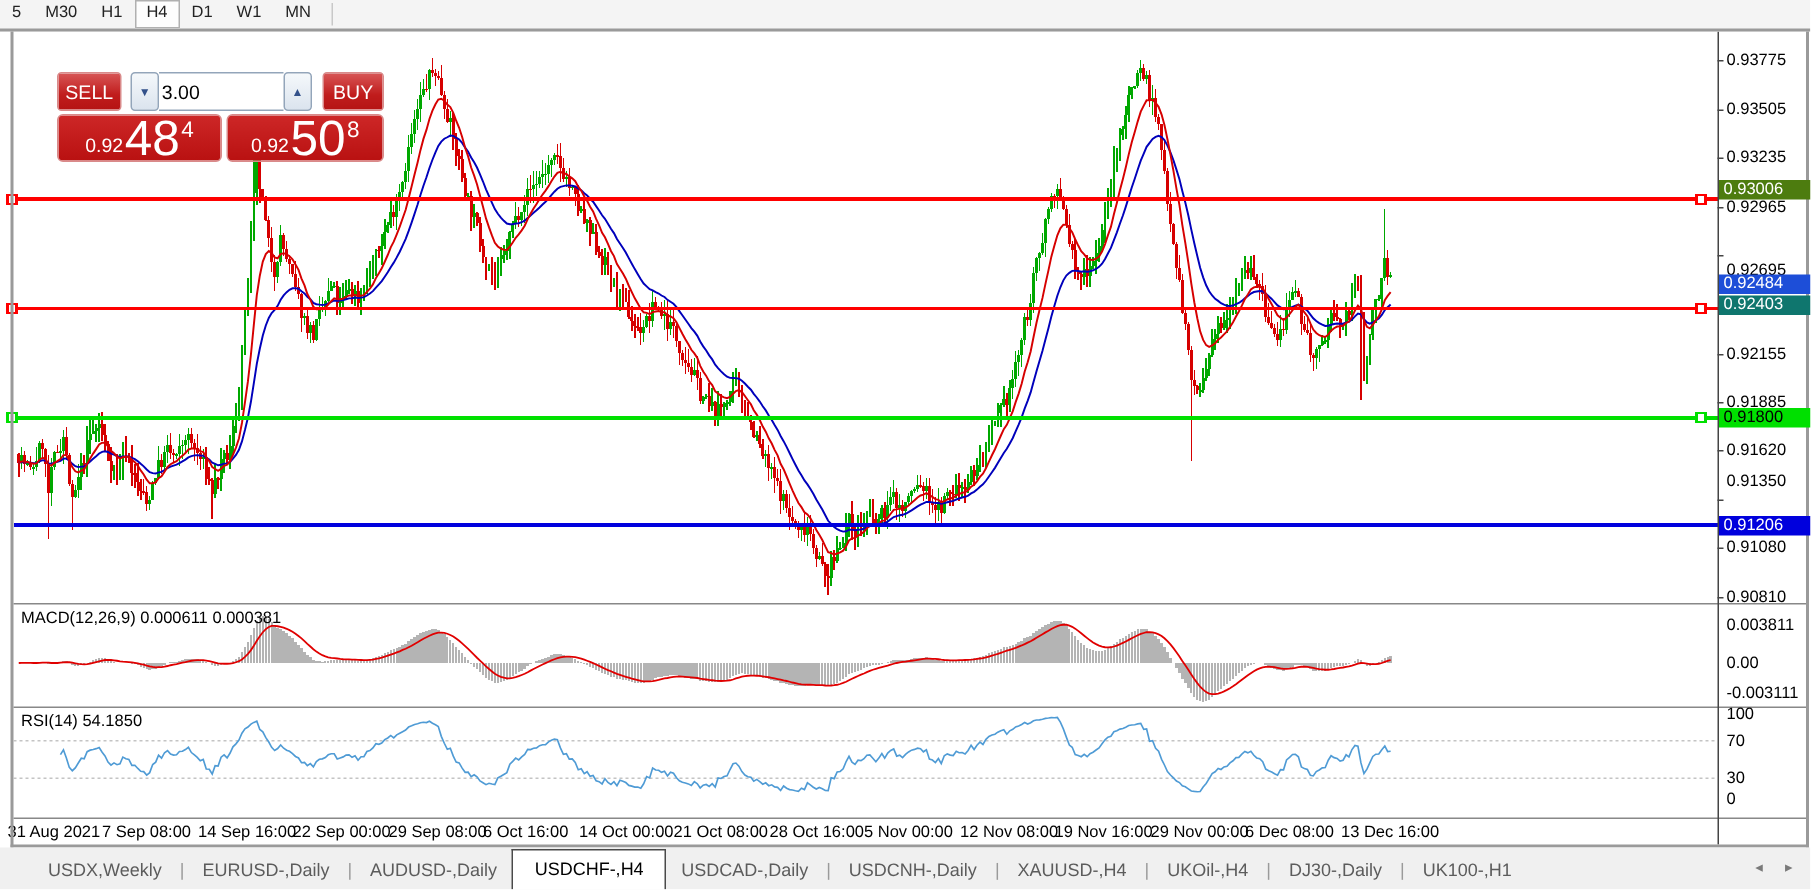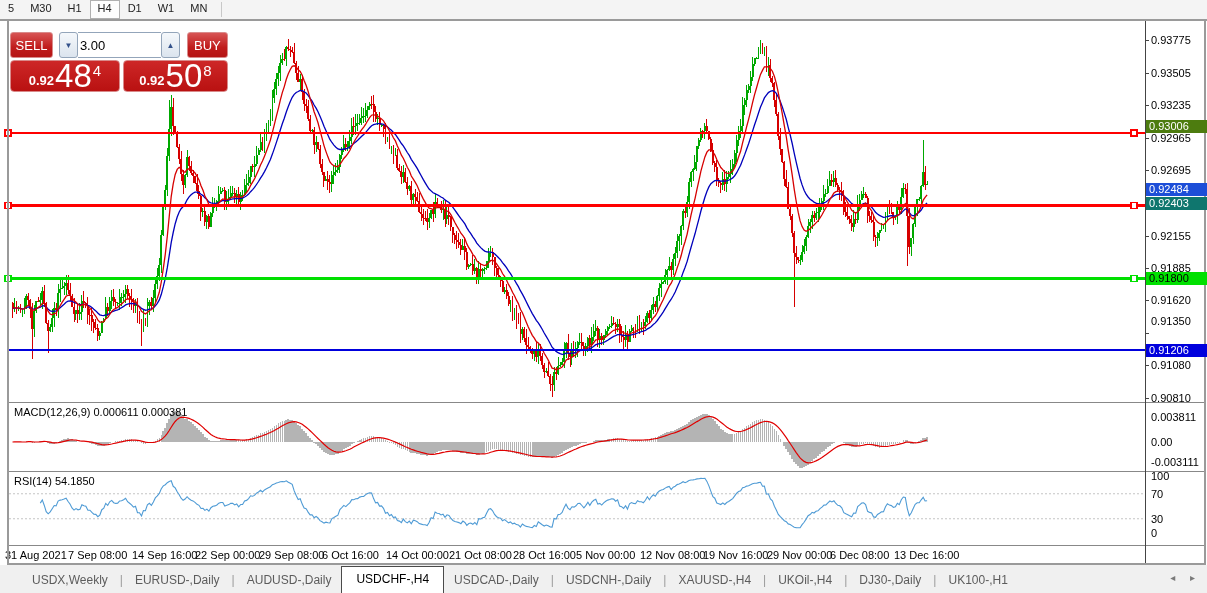--- a/index.html
+++ b/index.html
@@ -16,36 +16,36 @@
   .win-border-right{position:absolute;left:1204px;top:19px;width:2px;height:546px;background:#9a9a9a;z-index:5;}
   .win-border-bottom{position:absolute;left:7px;top:563px;width:1199px;height:2px;background:#9a9a9a;z-index:5;}
   .sep{position:absolute;left:9px;width:1196px;height:1px;background:#888;z-index:4;}
   .axis-vline{position:absolute;left:1145px;top:21px;width:1px;height:542px;background:#444;z-index:4;}
   
   #chart-svg{position:absolute;left:0;top:0;z-index:1;}
   
   .title-row{position:absolute;left:22px;top:24px;font-size:12px;color:#000;z-index:3;white-space:nowrap;}
   .title-row .marker{font-size:9px;margin-right:6px;}
   
-  .trade{position:absolute;left:10px;top:32px;width:218px;z-index:3;}
+  .trade{position:absolute;left:10px;top:48px;width:218px;z-index:3;padding-left:28px;}
   .trow1{display:flex;height:26px;}
   .btn-red{background:linear-gradient(#d75555,#c01c1c 60%,#b51414);border:1px solid #d98a8a;
            border-radius:3px;color:#fff;font-size:13px;display:flex;align-items:center;justify-content:center;}
   .sell-btn{width:46px;margin-right:6px;}
   .buy-btn{width:44px;margin-left:7px;}
   .spin{width:19px;background:linear-gradient(#f5f8fb,#dbe4ee);border:1px solid #93a5ba;border-radius:3px;
         font-size:8px;color:#33518a;display:flex;align-items:center;justify-content:center;}
   .vol-input{width:75px;border:1px solid #93a5ba;border-left:none;border-right:none;font-size:13px;
              text-align:left;padding-right:6px;font-family:"Liberation Sans",sans-serif;color:#000;}
   .trow2{display:flex;height:32px;margin-top:2px;}
   .price-box{background:linear-gradient(#cd2727,#b91111);border:1px solid #d98a8a;border-radius:4px;
              color:#fff;display:flex;align-items:flex-end;justify-content:center;overflow:hidden;}
   .pb-sell{width:110px;margin-right:3px;}
   .pb-buy{width:105px;}
-  .pb-prefix{font-size:13px;font-weight:bold;margin-bottom:3px;}
+  .pb-prefix{font-size:13px;font-weight:normal;margin-bottom:3px;}
   .pb-big{font-size:33px;line-height:30px;margin:0 1px;}
   .pb-sup{font-size:15px;margin-bottom:12px;}
   
   .ax-label{position:absolute;left:1151px;font-size:11px;color:#000;z-index:4;white-space:nowrap;}
   .ax-dash{position:absolute;left:1145px;width:4px;height:1px;background:#444;z-index:4;}
   .ax-box{position:absolute;left:1146px;width:59px;height:13px;font-size:11px;line-height:13px;
           padding-left:3px;z-index:5;white-space:nowrap;}
   .ind-label{position:absolute;left:14px;font-size:11px;color:#000;z-index:3;white-space:nowrap;}
   
   .x-label{position:absolute;top:549px;font-size:11px;color:#000;z-index:3;white-space:nowrap;}
@@ -1541,21 +1541,21 @@
   <div id="gen-labels">
       <div class="ax-dash" style="top:40px"></div>
       <div class="ax-label" style="top:34px">0.93775</div>
       <div class="ax-dash" style="top:73px"></div>
       <div class="ax-label" style="top:67px">0.93505</div>
       <div class="ax-dash" style="top:105px"></div>
       <div class="ax-label" style="top:99px">0.93235</div>
       <div class="ax-dash" style="top:138px"></div>
       <div class="ax-label" style="top:132px">0.92965</div>
       <div class="ax-dash" style="top:170px"></div>
-      <div class="ax-label" style="top:164px">0.92695</div>
+      <div class="ax-label" style="top:174px">0.92695</div>
       <div class="ax-dash" style="top:236px"></div>
       <div class="ax-label" style="top:230px">0.92155</div>
       <div class="ax-dash" style="top:268px"></div>
       <div class="ax-label" style="top:262px">0.91885</div>
       <div class="ax-dash" style="top:300px"></div>
       <div class="ax-label" style="top:294px">0.91620</div>
       <div class="ax-dash" style="top:333px"></div>
       <div class="ax-label" style="top:315px">0.91350</div>
       <div class="ax-dash" style="top:365px"></div>
       <div class="ax-label" style="top:359px">0.91080</div>

